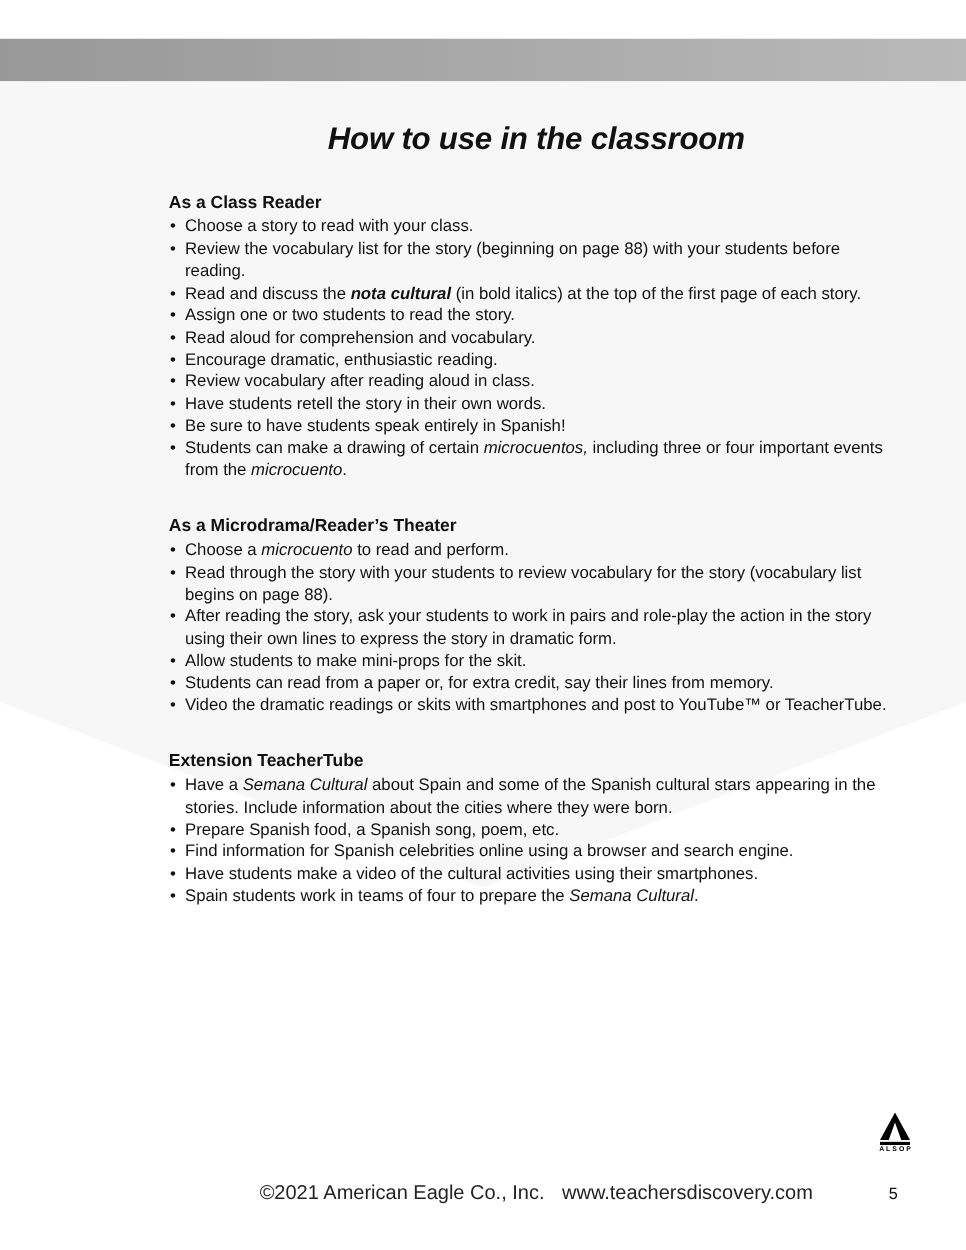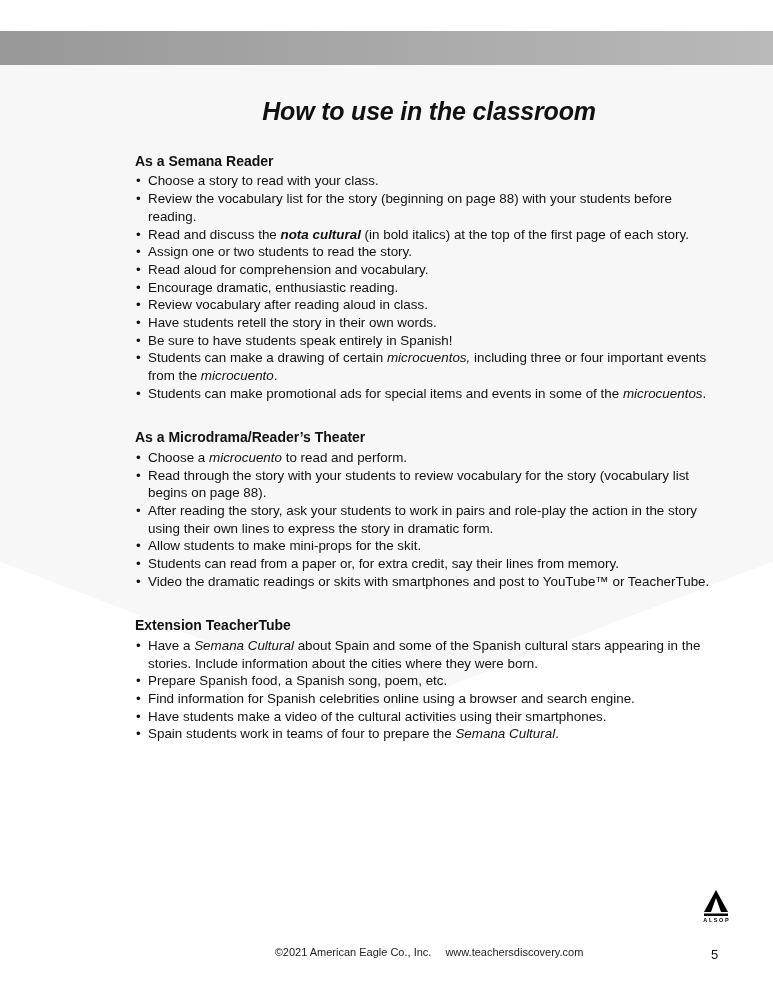--- a/index.html
+++ b/index.html
@@ -38,21 +38,21 @@
   .section:first-of-type{margin-top:24px;}
   .heading{font-weight:bold;font-size:14px;margin-bottom:2px;}
   ul{list-style:none;margin:0;padding:0;}
   li{position:relative;padding-left:13px;margin:0;}
   li::before{content:"\2022";position:absolute;left:1px;}
   .i{font-style:italic;}
   .bi{font-style:italic;font-weight:bold;}
 
   .footer-line{
     position:absolute;left:135px;width:588px;top:946px;
-    text-align:center;font-size:11px;color:#222;
+    text-align:center;font-size:16px;color:#222;
   }
   .footer-line .sep{display:inline-block;width:14px;}
 
   .page-number{
     position:absolute;left:711px;top:947px;
     font-size:13px;color:#111;
   }
 
   .logo{
     position:absolute;left:701px;top:890px;width:30px;
@@ -69,33 +69,32 @@
 
 <div class="page">
 
   <div class="top-band"></div>
   <div class="chevron"></div>
 
   <div class="content">
     <h1 class="doc-title">How to use in the classroom</h1>
     <div>
         <div class="section">
-          <div class="heading">As a Semana Reader</div>
+          <div class="heading">As a Class Reader</div>
           <ul>
             <li><span>Choose a story to read with your class.</span></li>
             <li><span>Review the vocabulary list for the story (beginning on page 88) with your students before reading.</span></li>
             <li><span>Read and discuss the </span><span class="bi">nota cultural</span><span> (in bold italics) at the top of the first page of each story.</span></li>
             <li><span>Assign one or two students to read the story.</span></li>
             <li><span>Read aloud for comprehension and vocabulary.</span></li>
             <li><span>Encourage dramatic, enthusiastic reading.</span></li>
             <li><span>Review vocabulary after reading aloud in class.</span></li>
             <li><span>Have students retell the story in their own words.</span></li>
             <li><span>Be sure to have students speak entirely in Spanish!</span></li>
             <li><span>Students can make a drawing of certain </span><span class="i">microcuentos,</span><span> including three or four important events from the </span><span class="i">microcuento</span><span>.</span></li>
-            <li><span>Students can make promotional ads for special items and events in some of the </span><span class="i">microcuentos</span><span>.</span></li>
           </ul>
         </div>
         <div class="section">
           <div class="heading">As a Microdrama/Reader’s Theater</div>
           <ul>
             <li><span>Choose a </span><span class="i">microcuento</span><span> to read and perform.</span></li>
             <li><span>Read through the story with your students to review vocabulary for the story (vocabulary list begins on page 88).</span></li>
             <li><span>After reading the story, ask your students to work in pairs and role-play the action in the story using their own lines to express the story in dramatic form.</span></li>
             <li><span>Allow students to make mini-props for the skit.</span></li>
             <li><span>Students can read from a paper or, for extra credit, say their lines from memory.</span></li>

